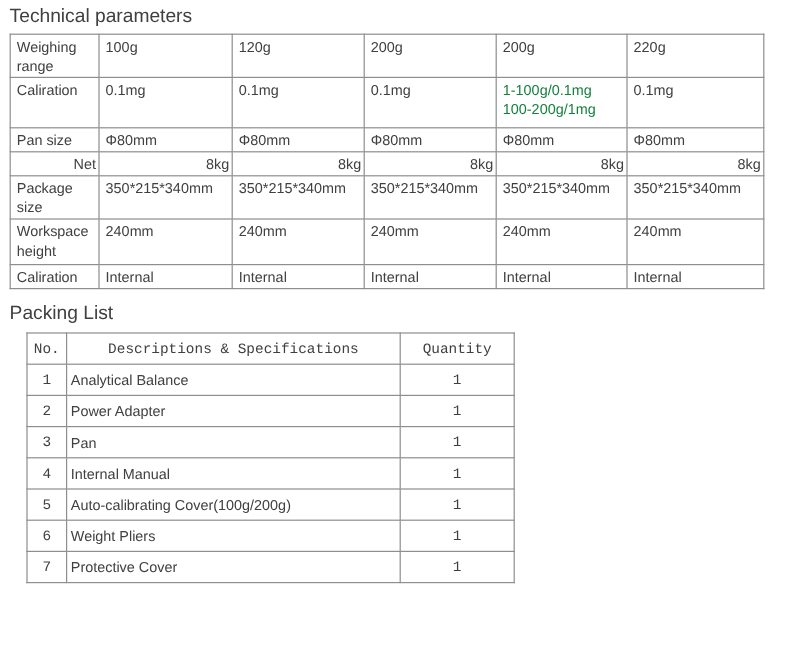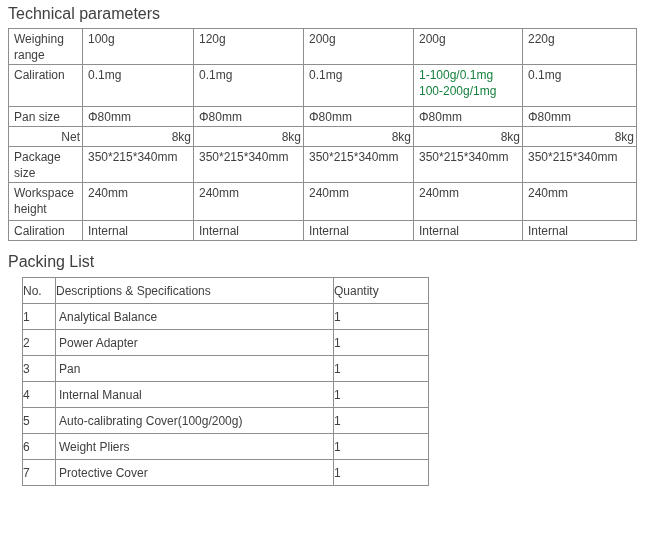--- a/index.html
+++ b/index.html
@@ -14,21 +14,21 @@
   table { border-collapse: collapse; table-layout: fixed; }
   td { border: 1px solid #8e8e8e; font-weight: normal; }
   .tech-table { width: 628px; }
   .tech-table td {
     vertical-align: top; padding: 2px 2px 1px 5px;
     line-height: 16px; white-space: pre-line; overflow: hidden;
   }
   .muted { color: #15803d; }
   .pack-table { width: 406px; margin-left: 14px; }
   .pack-table td { height: 25px; vertical-align: middle; padding: 0; overflow: hidden; }
-  .pack-table td.c { text-align: left; }
+  .pack-table td.c { text-align: center; font-family: Liberation Mono, monospace; }
   .pack-table td.desc { text-align: left; padding-left: 3px; }
 </style>
 </head>
 <body>
 
 <div class="page">
 
   <div class="section-title">Technical parameters</div>
 
   <table class="tech-table">

